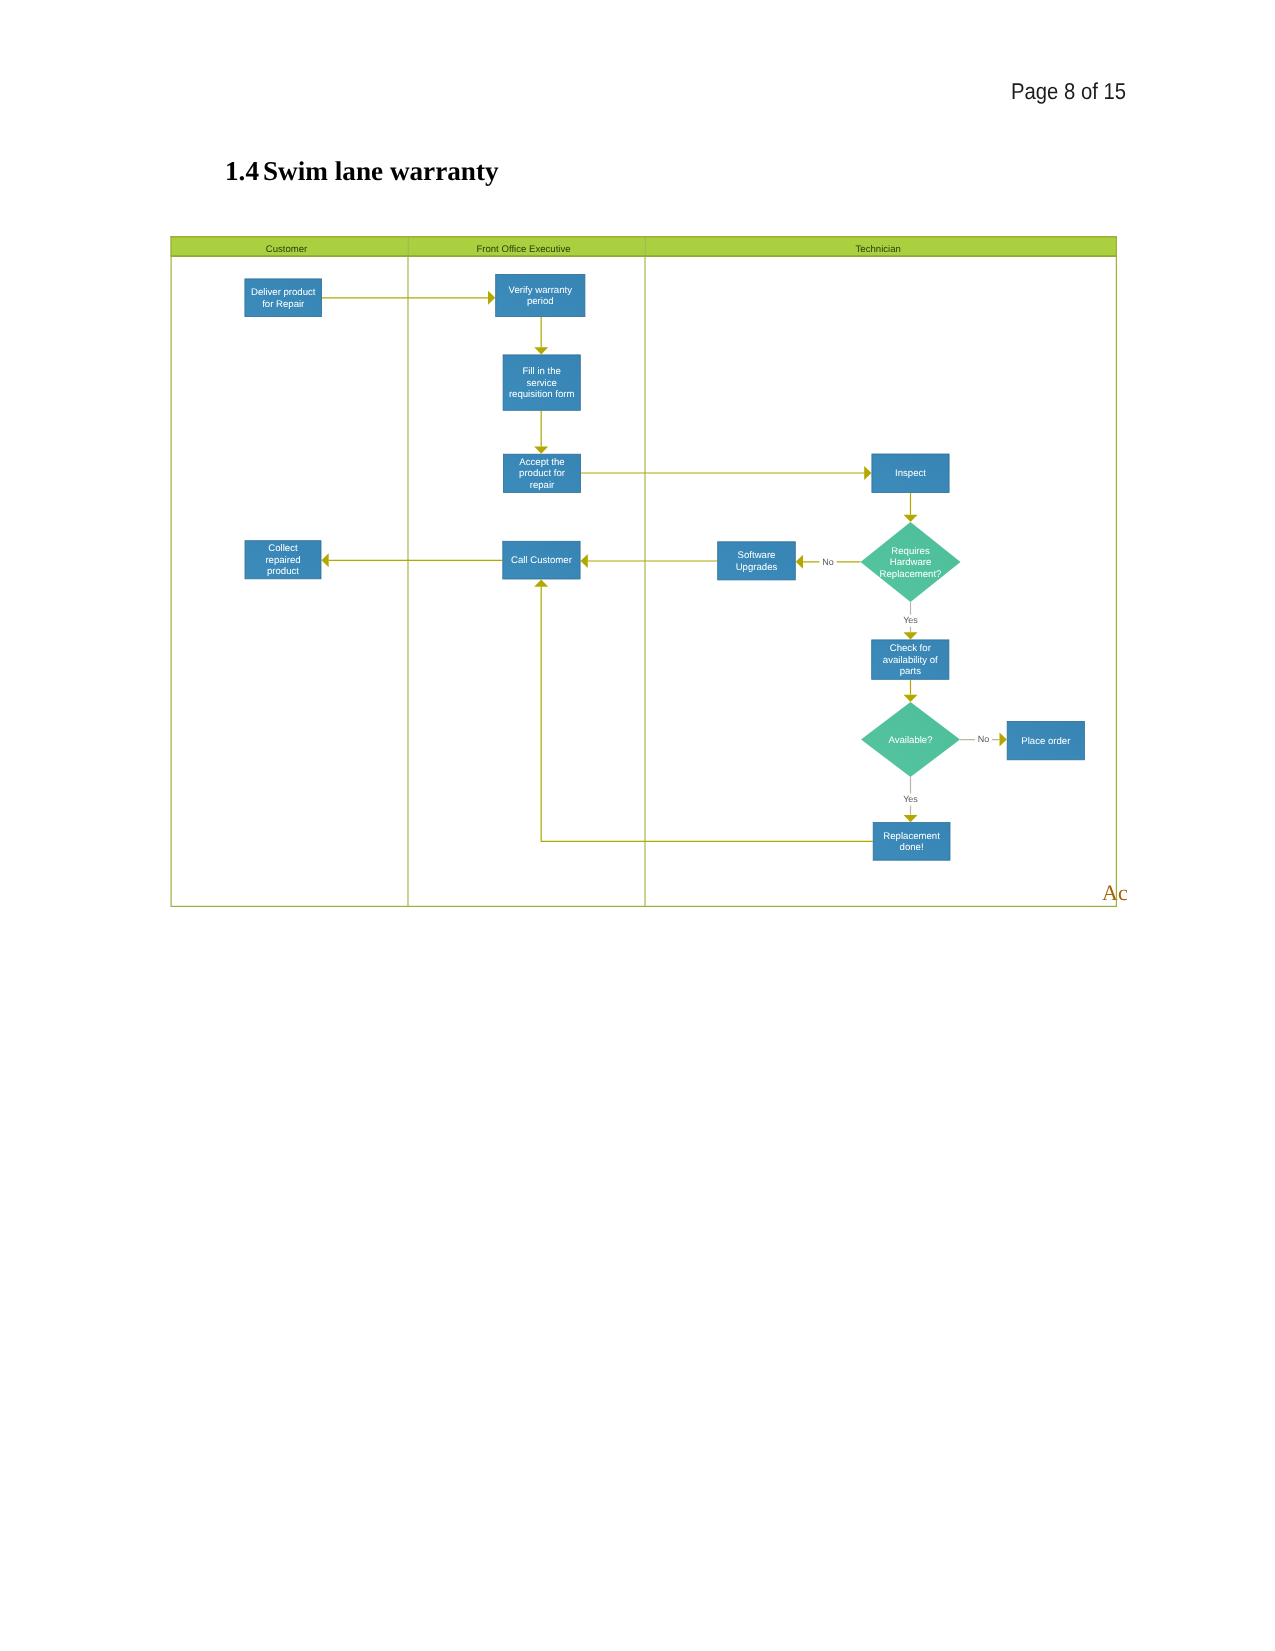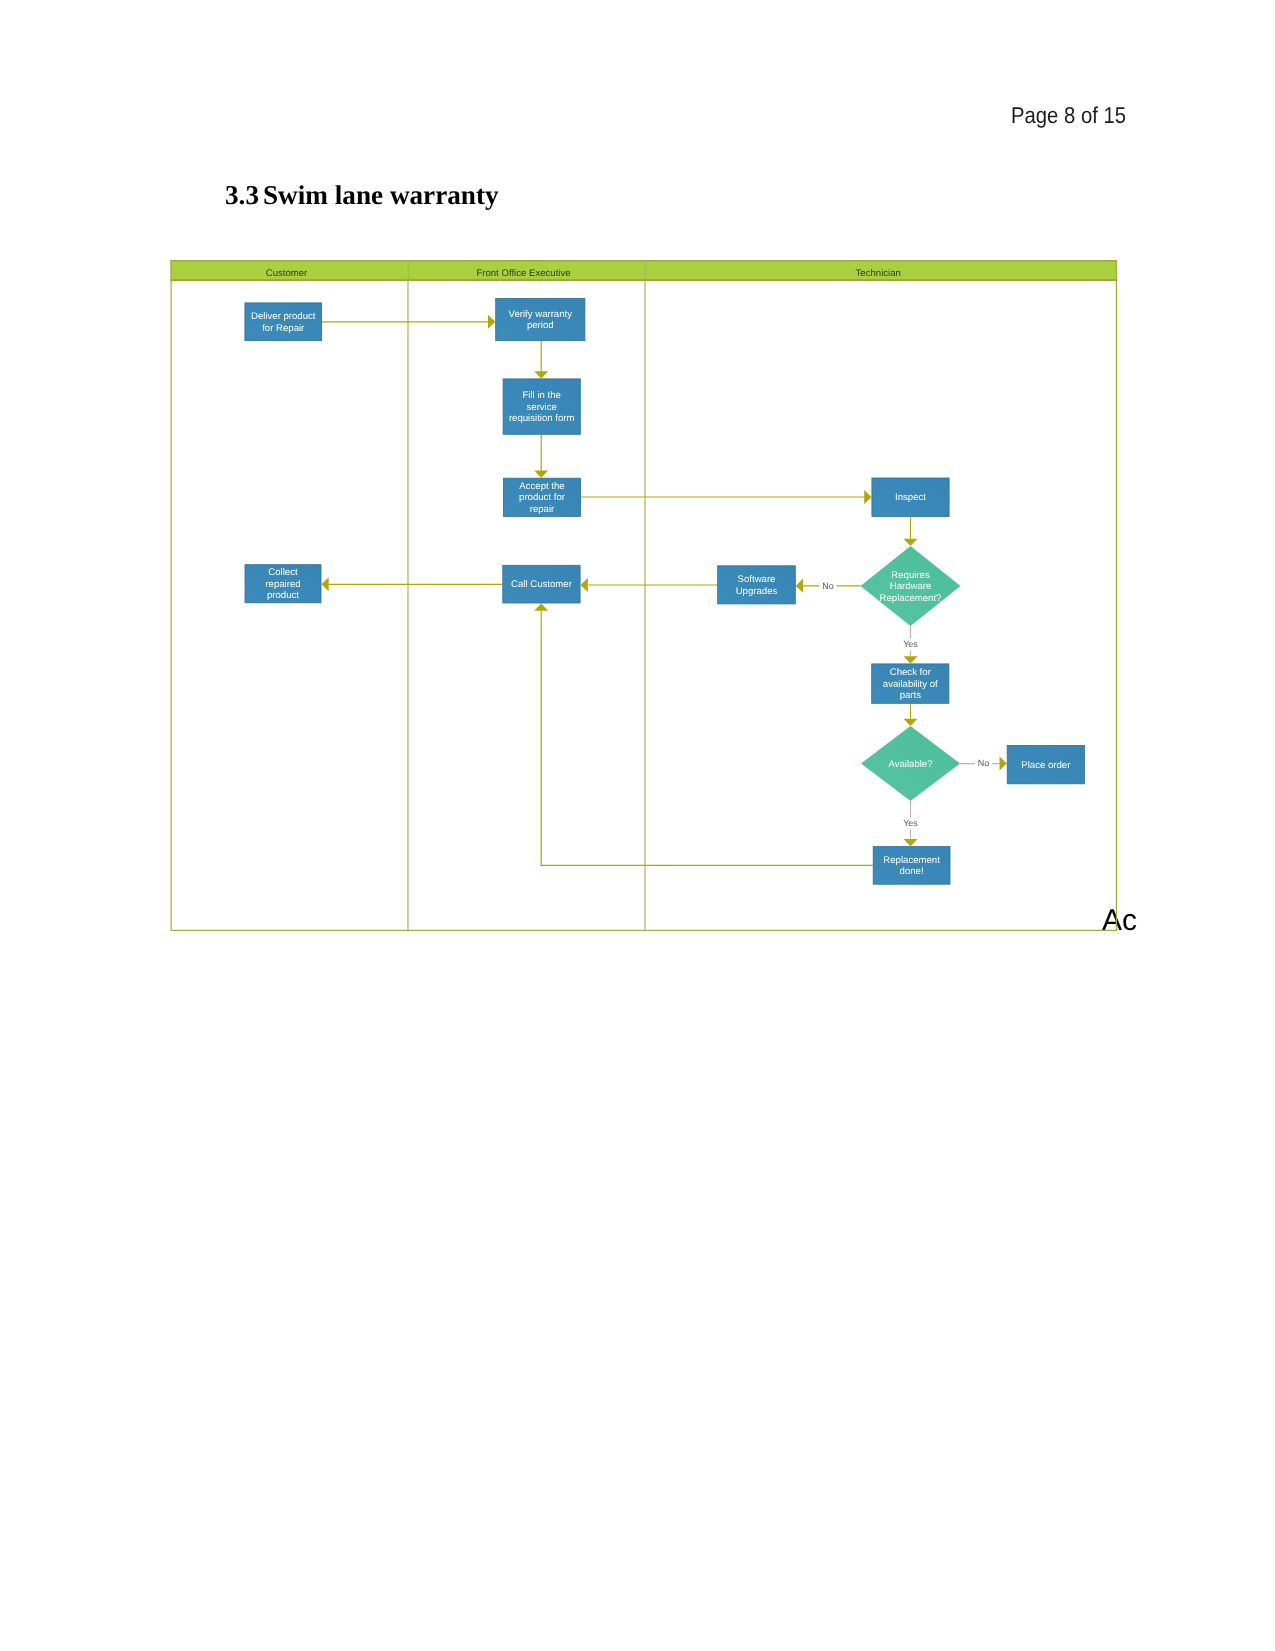--- a/index.html
+++ b/index.html
@@ -1,42 +1,42 @@
 <!DOCTYPE html>
 <html><head>
 <meta charset="utf-8">
 <title>Swim lane diagram</title>
 <style>
   html,body{margin:0;padding:0;}
   body{width:1275px;height:1651px;background:#ffffff;
        font-family:"Liberation Sans",sans-serif;
        -webkit-font-smoothing:antialiased;text-rendering:geometricPrecision;}
-  .page{position:relative;width:1275px;height:1263px;overflow:hidden;background:#fff;margin-top:24px;}
+  .page{position:relative;width:1275px;height:1263px;overflow:hidden;background:#fff;}
   .pagenum{position:absolute;left:1011px;top:78px;font-size:23px;color:#1c1c1c;
            font-family:"Liberation Sans",sans-serif;white-space:nowrap;
            transform:scaleX(0.882);transform-origin:left top;}
   .heading{position:absolute;left:225px;top:155.5px;font-size:27.2px;font-weight:bold;
            color:#000;font-family:"Liberation Serif",serif;white-space:nowrap;}
   .heading .num{display:inline-block;width:38px;}
   #diagram{position:absolute;left:0;top:0;}
   .lanehdr{font-family:"Liberation Sans",sans-serif;font-size:9.6px;fill:#2a3f10;
            text-anchor:middle;font-weight:normal;}
   .nodetext{font-family:"Liberation Sans",sans-serif;font-size:9.6px;fill:#ffffff;
             text-anchor:middle;}
   .edgelabel{font-family:"Liberation Sans",sans-serif;font-size:9px;fill:#5a5a5a;
              text-anchor:middle;}
-  .watermark{position:absolute;font-family:Liberation Sans, sans-serif;font-size:30px;
-             color:#000000;}
+  .watermark{position:absolute;font-family:Liberation Serif, serif;font-size:22px;
+             color:#a16207;}
 </style>
 </head>
 <body>
 
 <div class="page">
   <div class="pagenum">Page 8 of 15</div>
-  <div class="heading"><span class="num">3.3</span><span>Swim lane warranty</span></div>
+  <div class="heading"><span class="num">1.4</span><span>Swim lane warranty</span></div>
   <div class="watermark" style="left:1102px;top:880px;">Ac</div>
   <svg id="diagram" width="1275" height="1651">
       <defs>
         <linearGradient id="gProcess" x1="0%" y1="100%" x2="100%" y2="0%">
           <stop offset="0%" stop-color="#3C8CBB"></stop>
           <stop offset="100%" stop-color="#3784B5"></stop>
         </linearGradient>
         <linearGradient id="gDecision" x1="0%" y1="100%" x2="100%" y2="0%">
           <stop offset="0%" stop-color="#55C5A0"></stop>
           <stop offset="100%" stop-color="#4CBE99"></stop>

